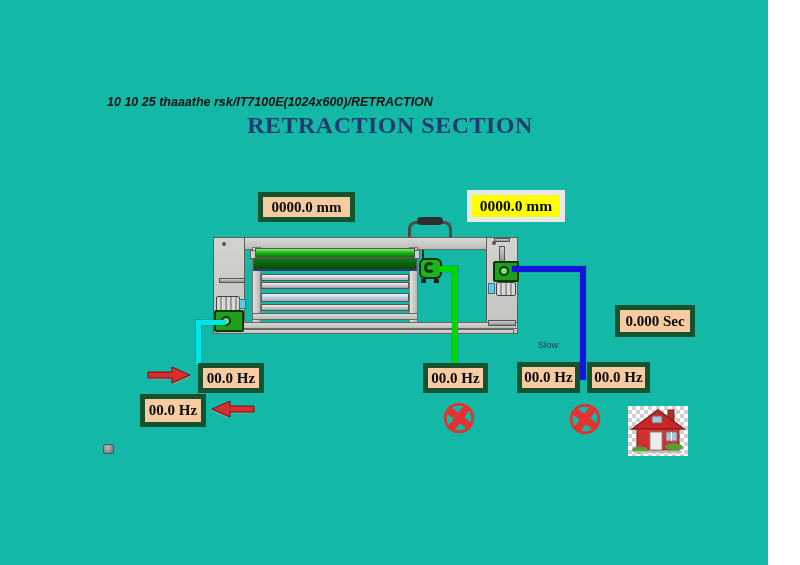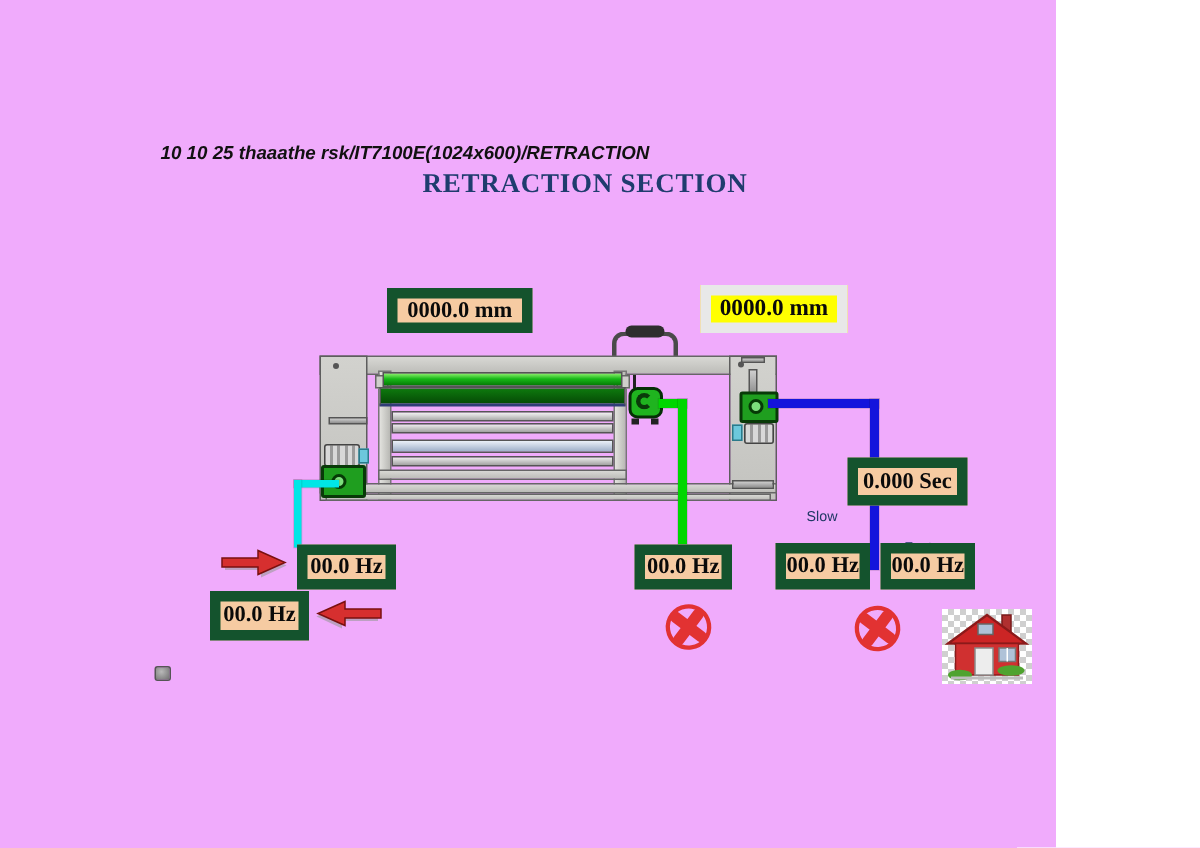--- a/index.html
+++ b/index.html
@@ -1,27 +1,27 @@
 <!DOCTYPE html>
 <html><head>
 <meta charset="utf-8">
 <style>
   html,body{margin:0;padding:0;background:#fff;}
-  #canvas{position:relative;width:704px;height:565px;background:#f0abfc;overflow:hidden;
+  #canvas{position:relative;width:768px;height:565px;background:#14b8a6;overflow:hidden;
           font-family:"Liberation Sans",sans-serif;}
   .abs{position:absolute;}
 
   
   .breadcrumb{left:107px;top:95px;font-style:italic;font-weight:600;font-size:12.5px;color:#111;
               font-family:"Liberation Sans",sans-serif;white-space:nowrap;}
   .page-title{left:240px;top:112px;width:300px;text-align:center;font-family:"Liberation Serif",serif;
-              font-weight:bold;font-size:18px;letter-spacing:.5px;color:#1F3C6E;white-space:nowrap;}
+              font-weight:bold;font-size:24px;letter-spacing:.5px;color:#1F3C6E;white-space:nowrap;}
 
   
-  .vbox{background:#F6CBA2;border:7px solid #14532d;box-sizing:border-box;
+  .vbox{background:#F6CBA2;border:5px solid #14532d;box-sizing:border-box;
         font-family:"Liberation Serif",serif;font-weight:bold;color:#0a0a0a;font-size:15px;
         display:flex;align-items:center;justify-content:center;white-space:nowrap;}
   .vbox.yellow{background:#FFFF00;border-color:#e8e8e8;font-size:15.5px;}
 
   .small-label{font-family:"Liberation Sans",sans-serif;font-weight:normal;font-size:9.5px;color:#1F3864;
                text-align:center;}
 
   
   .plate{background:linear-gradient(180deg,#d2d2ce,#c3c3bf);border:1px solid #5d5d5d;box-sizing:border-box;}
   .rail{background:linear-gradient(180deg,#d8d8d4,#bcbcb8);border:1px solid #666;box-sizing:border-box;}
@@ -123,21 +123,21 @@
     <polygon points="4,10 28,10 28,5 45,13 28,21 28,16 4,16" fill="#9a9a9a" opacity="0.6"></polygon>
     <polygon points="2,8 26,8 26,3 44,11 26,19 26,14 2,14" fill="#D62F2F" stroke="#7a1010" stroke-width="1"></polygon>
   </svg>
 
   <div class="abs vbox" style="left:423px;top:363px;width:65px;height:30px;">00.0 Hz</div>
   <svg class="abs" style="left:440px;top:399px;transform:rotate(-8deg);" width="38" height="38" viewBox="0 0 40 40">
     <circle cx="20" cy="20" r="14.5" fill="none" stroke="#E23232" stroke-width="3"></circle>
     <path d="M12 12 L28 28 M28 12 L12 28" stroke="#E23232" stroke-width="8" stroke-linecap="round"></path>
   </svg>
 
-  <div class="abs vbox" style="left:565px;top:305px;width:80px;height:32px;">0.000 Sec</div>
+  <div class="abs vbox" style="left:615px;top:305px;width:80px;height:32px;">0.000 Sec</div>
 
   <div class="abs small-label" style="left:528px;top:339px;width:40px;">Slow</div>
   <div class="abs small-label" style="left:594px;top:360px;width:36px;">Fast</div>
   <div class="abs vbox" style="left:517px;top:362px;width:63px;height:31px;">00.0 Hz</div>
   <div class="abs vbox" style="left:587px;top:362px;width:63px;height:31px;">00.0 Hz</div>
   <svg class="abs" style="left:566px;top:400px;transform:rotate(-8deg);" width="38" height="38" viewBox="0 0 40 40">
     <circle cx="20" cy="20" r="14.5" fill="none" stroke="#E23232" stroke-width="3"></circle>
     <path d="M12 12 L28 28 M28 12 L12 28" stroke="#E23232" stroke-width="8" stroke-linecap="round"></path>
   </svg>
 

